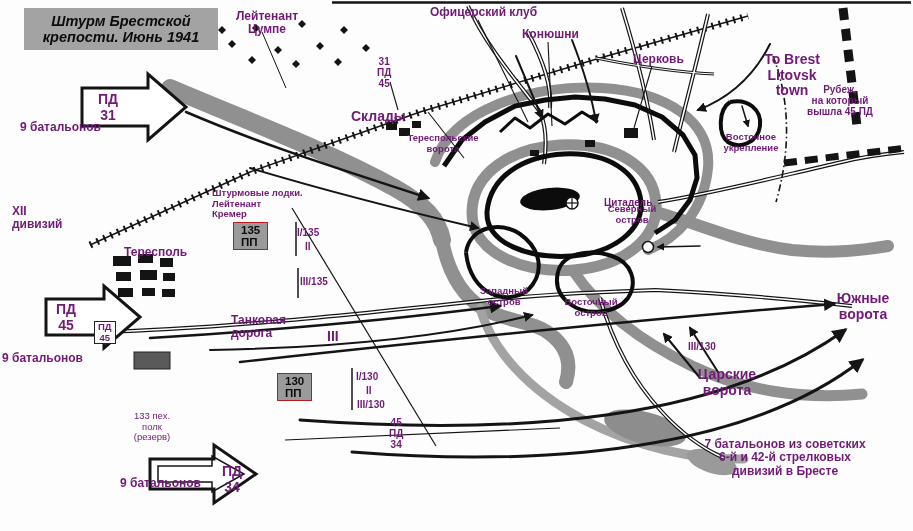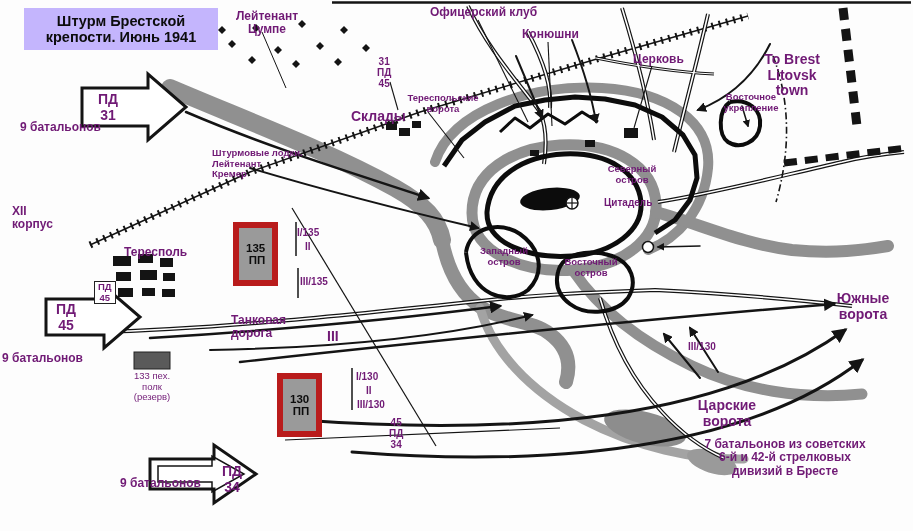--- a/index.html
+++ b/index.html
@@ -1,25 +1,25 @@
 <!DOCTYPE html>
 <html><head>
 <meta charset="utf-8">
 <style>
   html,body{margin:0;padding:0;background:#e8e8e8;}
   .stage{position:relative;width:913px;height:531px;background:#fdfdfd;overflow:hidden;
          font-family:"Liberation Sans",sans-serif;}
   svg{position:absolute;left:0;top:0;}
   .lbl{position:absolute;white-space:pre-line;line-height:1.12;font-weight:bold;color:#701a75;z-index:5;}
   .c{text-align:center;}
-  .s9{font-size:9.5px;} .s10{font-size:10px;} .s11{font-size:14px;}
+  .s9{font-size:9.5px;margin-top:40px;} .s10{font-size:10px;} .s11{font-size:14px;}
   .s12{font-size:12px;} .s13{font-size:12px;}
-  .titlebox{background:#c4b5fd;padding:5px 4px;font-size:14.5px;text-align:center;color:#0c0c0c;}
-  .gbox{background:#9a9a9a;border:6px solid #b91c1c;padding:14px 7px;line-height:1.05;
-        font-size:11.5px;text-align:right;color:#0c0c0c;}
+  .titlebox{background:#a3a3a3;padding:5px 4px;font-size:14.5px;text-align:center;color:#0c0c0c;font-style:italic;}
+  .gbox{background:#9a9a9a;border:1px solid #b91c1c;padding:1px 7px;line-height:1.05;
+        font-size:11.5px;text-align:left;color:#0c0c0c;}
   .obox{border:1.5px solid #222;background:#fff;padding:0 3px;text-align:center;}
 </style>
 </head>
 <body>
 
 <div class="stage">
 
   <svg width="913" height="531" viewBox="0 0 913 531">
     <defs>
       <marker id="ah" viewBox="0 0 10 10" refX="8" refY="5" markerWidth="5" markerHeight="5" orient="auto-start-reverse">
@@ -171,35 +171,38 @@
   <div class="lbl titlebox" style="left:24px;top:8px;width:186px">Штурм Брестской
 крепости. Июнь 1941</div>
 
   <div class="lbl s12 c" style="left:221px;top:10px;width:92px">Лейтенант
 Цумпе</div>
   <div class="lbl s12" style="left:430px;top:6px">Офицерский клуб</div>
   <div class="lbl s12" style="left:522px;top:28px">Конюшни</div>
   <div class="lbl s12" style="left:633px;top:53px">Церковь</div>
   <div class="lbl s11 c" style="left:753px;top:52px;width:78px">To Brest
 Litovsk town</div>
+  <div class="lbl s10 c" style="left:789px;top:84px;width:102px">Рубеж,
+на который
+вышла 45 ПД</div>
   <div class="lbl s9 c" style="left:711px;top:92px;width:80px">Восточное
 укрепление</div>
   <div class="lbl s11 c" style="left:832px;top:291px;width:62px">Южные
 ворота</div>
-  <div class="lbl s11 c" style="left:697px;top:398px;width:60px">Царские
+  <div class="lbl s11 c" style="left:697px;top:367px;width:60px">Царские
 ворота</div>
   <div class="lbl s12 c" style="left:669px;top:438px;width:232px">7 батальонов из советских
 6-й и 42-й стрелковых
 дивизий в Бресте</div>
 
   <div class="lbl s13" style="left:20px;top:121px">9 батальонов</div>
   <div class="lbl s11 c" style="left:98px;top:92px">ПД
 31</div>
   <div class="lbl s12" style="left:12px;top:205px">XII
-корпус</div>
+дивизий</div>
   <div class="lbl s12" style="left:124px;top:246px">Тересполь</div>
   <div class="lbl s9 obox" style="left:94px;top:281px">ПД
 45</div>
   <div class="lbl s11 c" style="left:56px;top:302px">ПД
 45</div>
   <div class="lbl s13" style="left:2px;top:352px">9 батальонов</div>
   <div class="lbl s9 c" style="left:128px;top:371px;width:48px;font-weight:normal">133 пех.
 полк
 (резерв)</div>
   <div class="lbl s13" style="left:120px;top:477px">9 батальонов</div>

